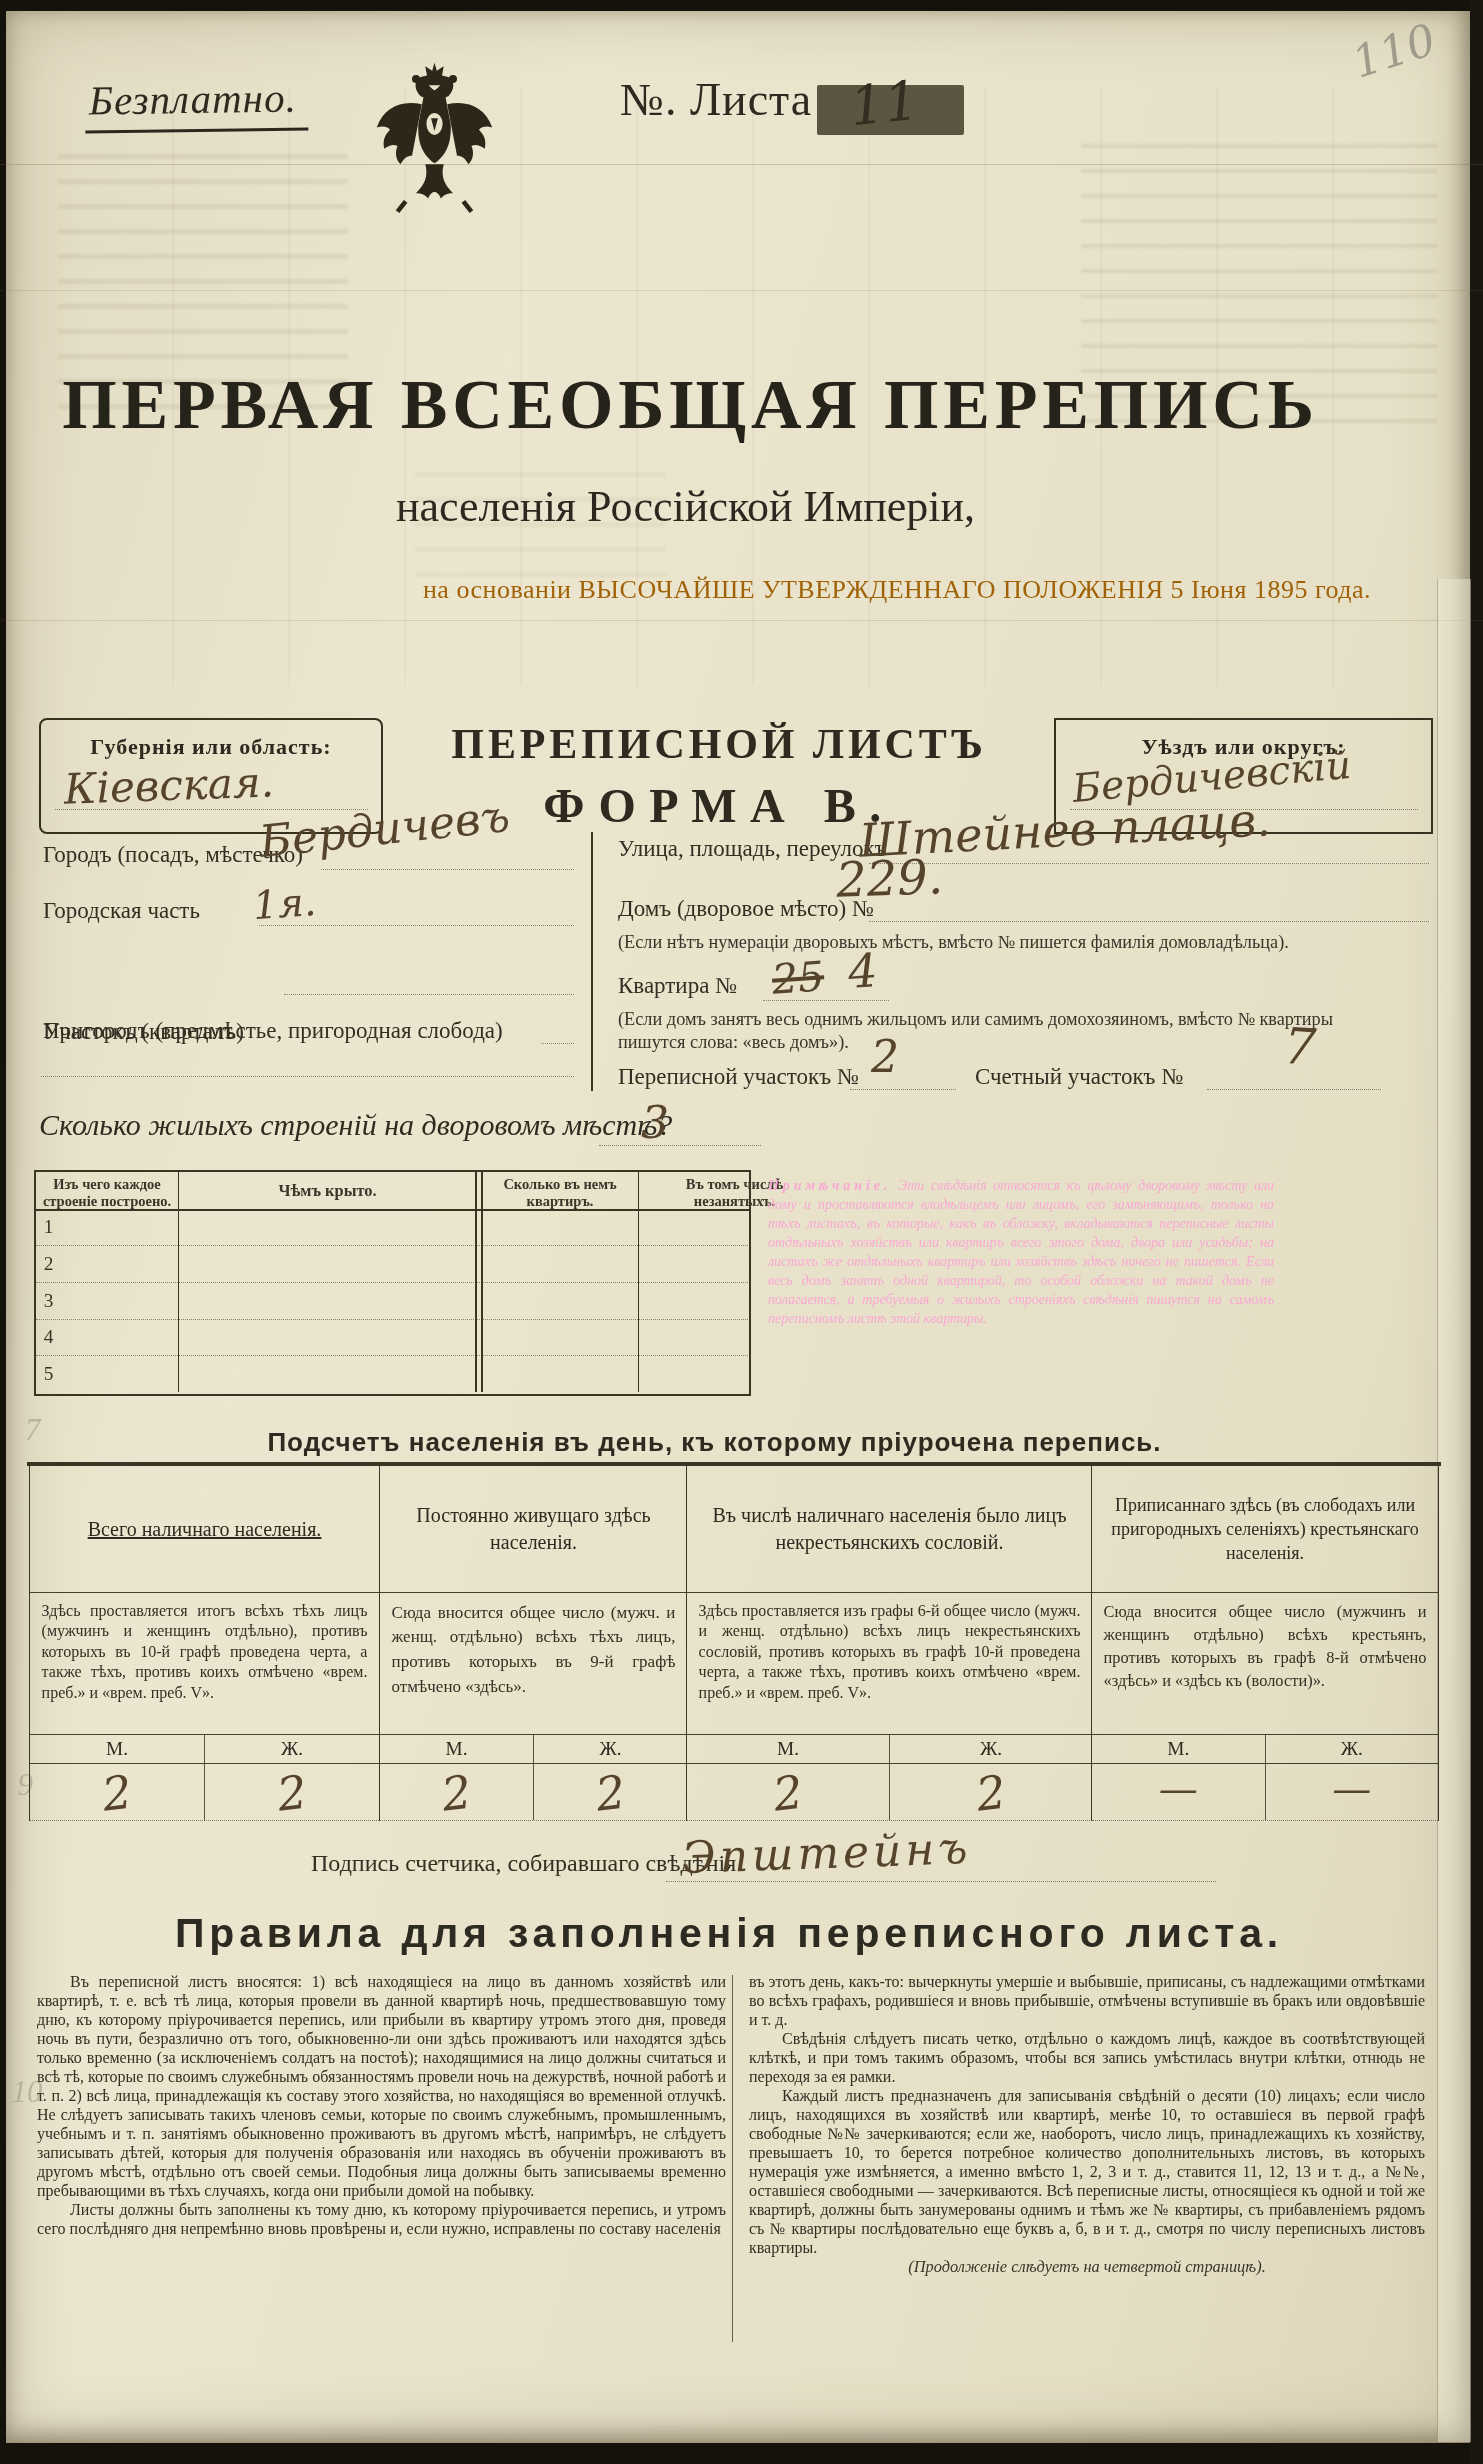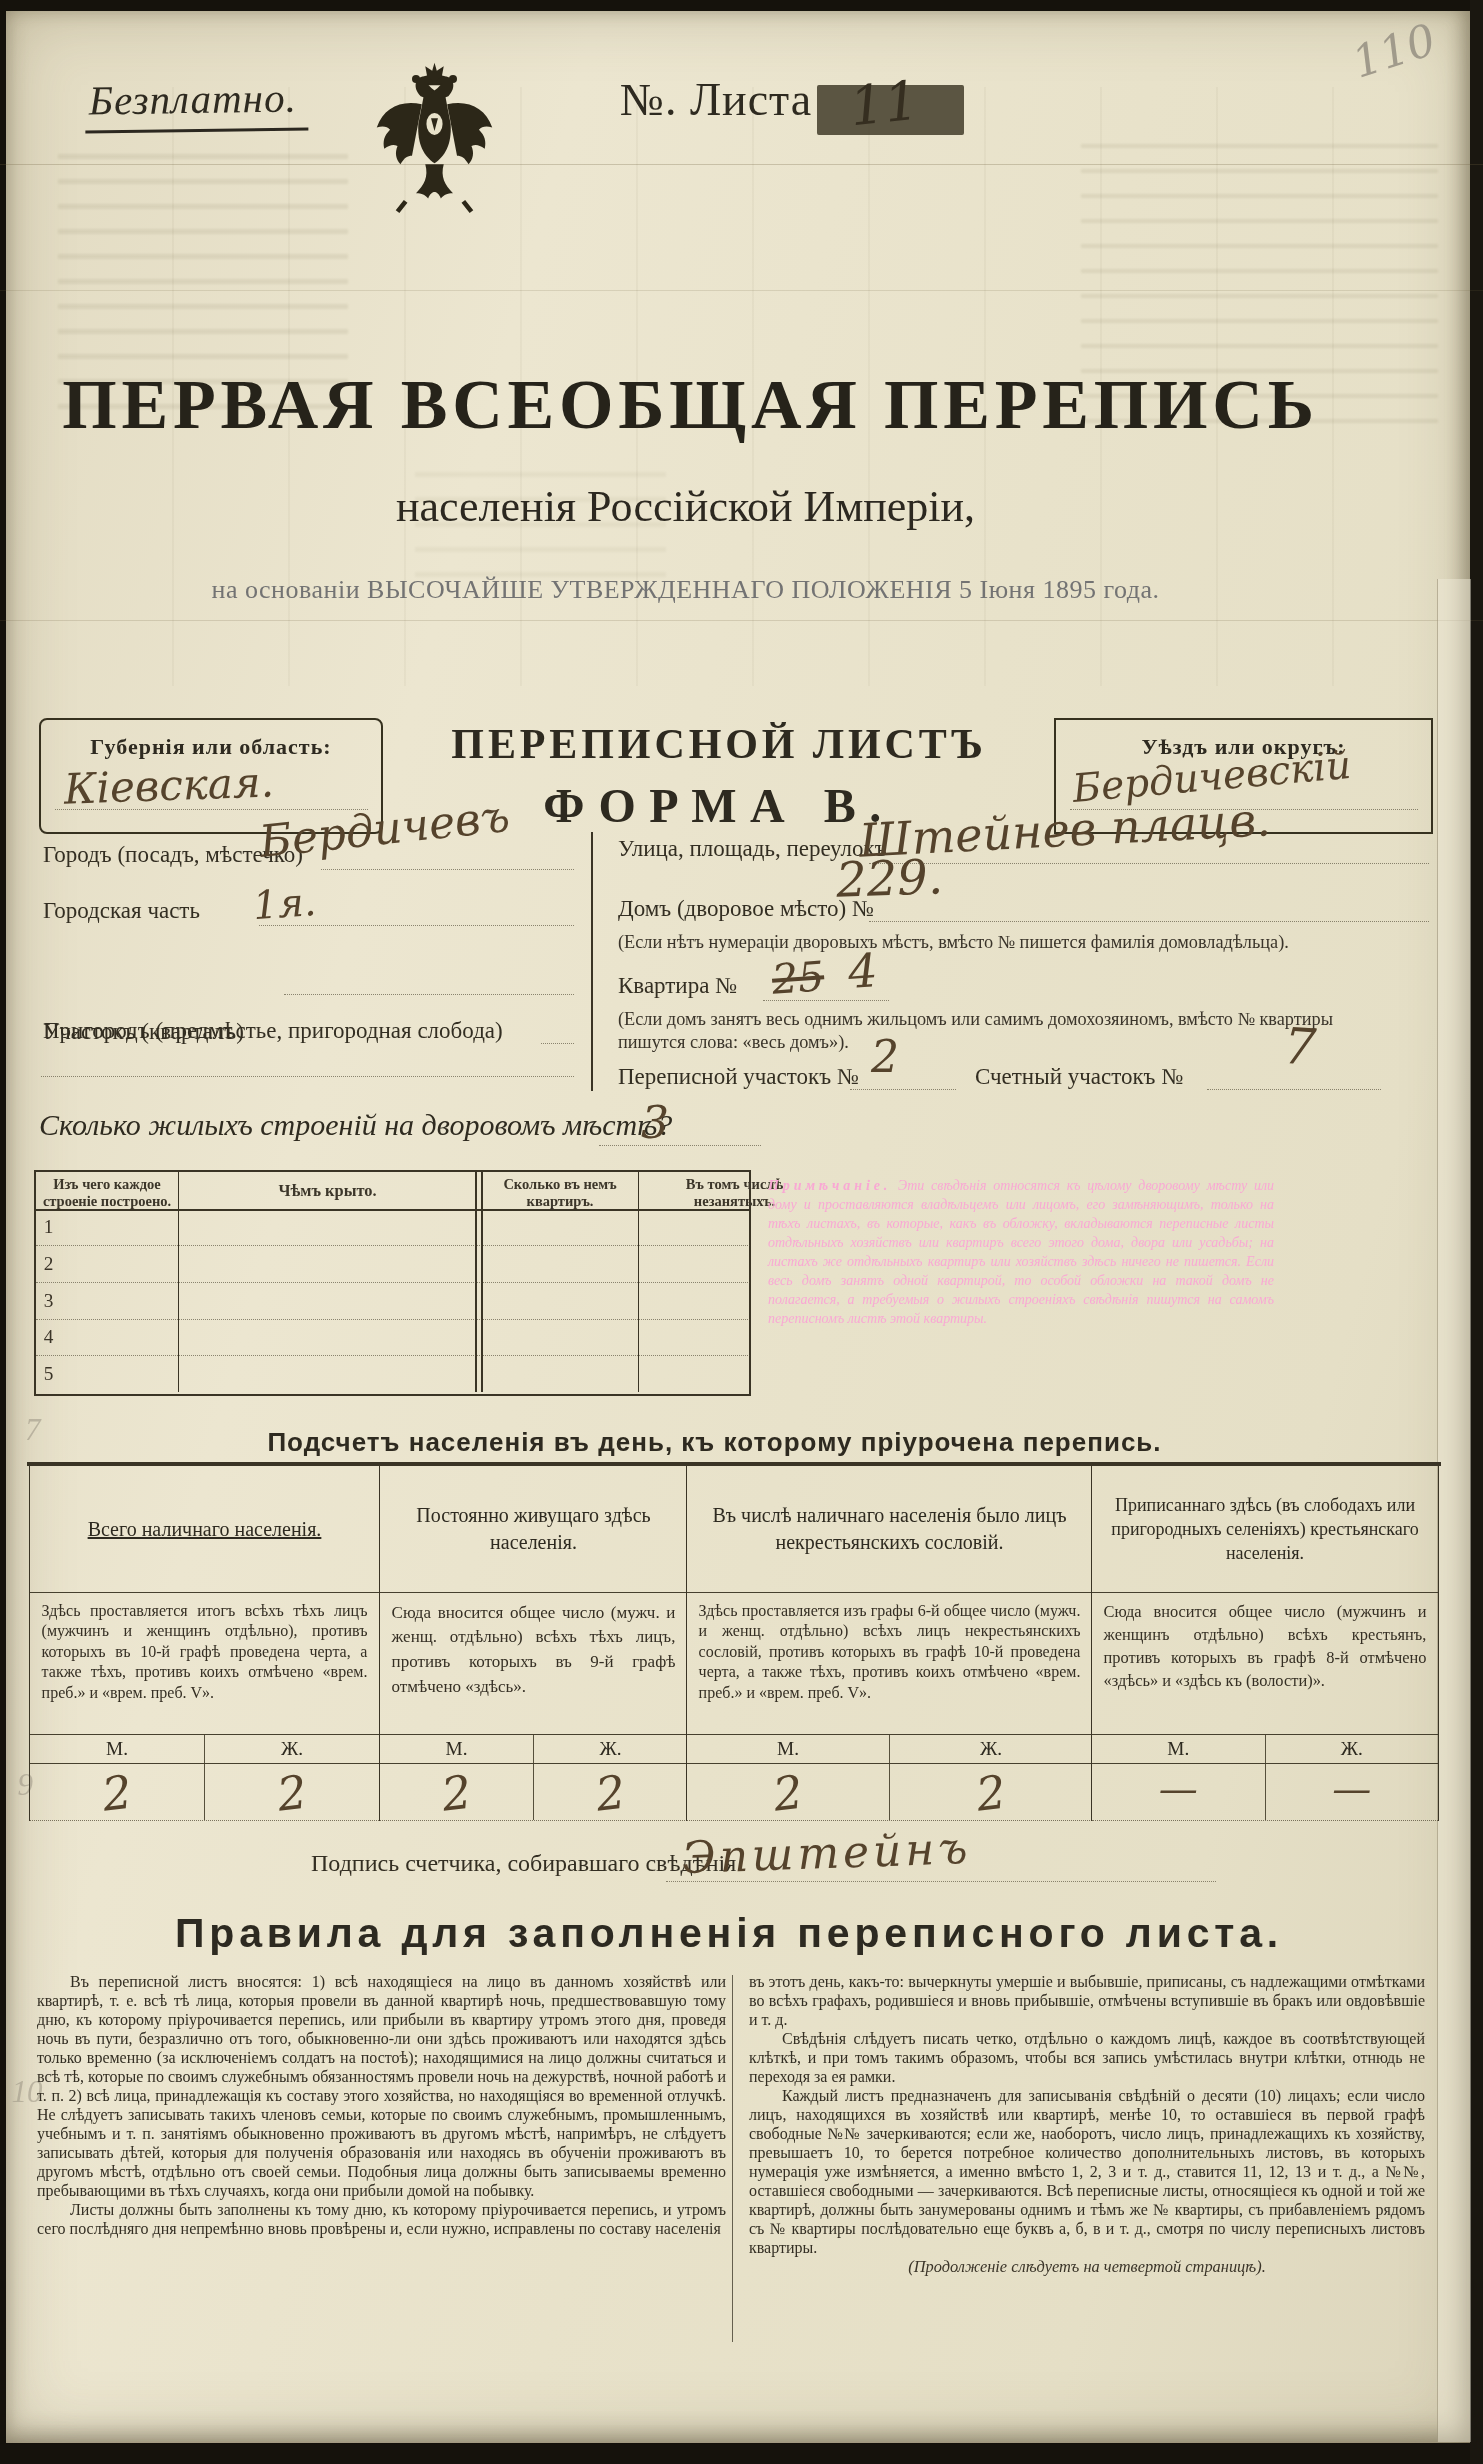--- a/index.html
+++ b/index.html
@@ -28,21 +28,21 @@
   .hw{position:absolute;font-family:"DejaVu Serif",serif;font-style:italic;color:#55432c;
       white-space:nowrap;line-height:1;}
   .pencil{font-family:"DejaVu Serif",serif;font-style:italic;color:#a09a8b;}
   
   .free{font-size:41px;font-style:italic;letter-spacing:1px;border-bottom:3.9px solid #2c2820;
         padding:0 11.6px 5.8px 3.9px;transform:rotate(-.8deg);}
   .sheetno{font-size:46px;letter-spacing:1px;}
   .nobox{position:absolute;background:#47412f;opacity:.88;border-radius:1.9px;}
   .title1{font-size:70px;font-weight:700;letter-spacing:4.8px;text-align:center;color:#26231a;}
   .title2{font-size:44px;text-align:center;color:#2c2820;}
-  .title3{font-size:26px;text-align:center;color:#737373;letter-spacing:0.5px;}
+  .title3{font-size:26px;text-align:right;color:#a16207;letter-spacing:0.5px;}
   .boxed{position:absolute;border:2.9px solid #36311f;}
   .boxlabel{font-size:22px;font-weight:700;text-align:center;letter-spacing:1px;}
   .formh1{font-size:42px;font-weight:700;letter-spacing:3.9px;text-align:center;}
   .formh2{font-size:48px;font-weight:700;letter-spacing:13.5px;text-align:center;}
   .question{font-size:30px;font-style:italic;color:#2f2b20;}
   
   .sth{font-size:14.5px;font-weight:700;text-align:center;line-height:1.15;color:#3c362a;}
   .rownum{font-size:19.3px;color:#3a3427;}
   
   .secth{font-family:"Liberation Sans",sans-serif;font-weight:700;text-align:center;color:#2e2a20;}

